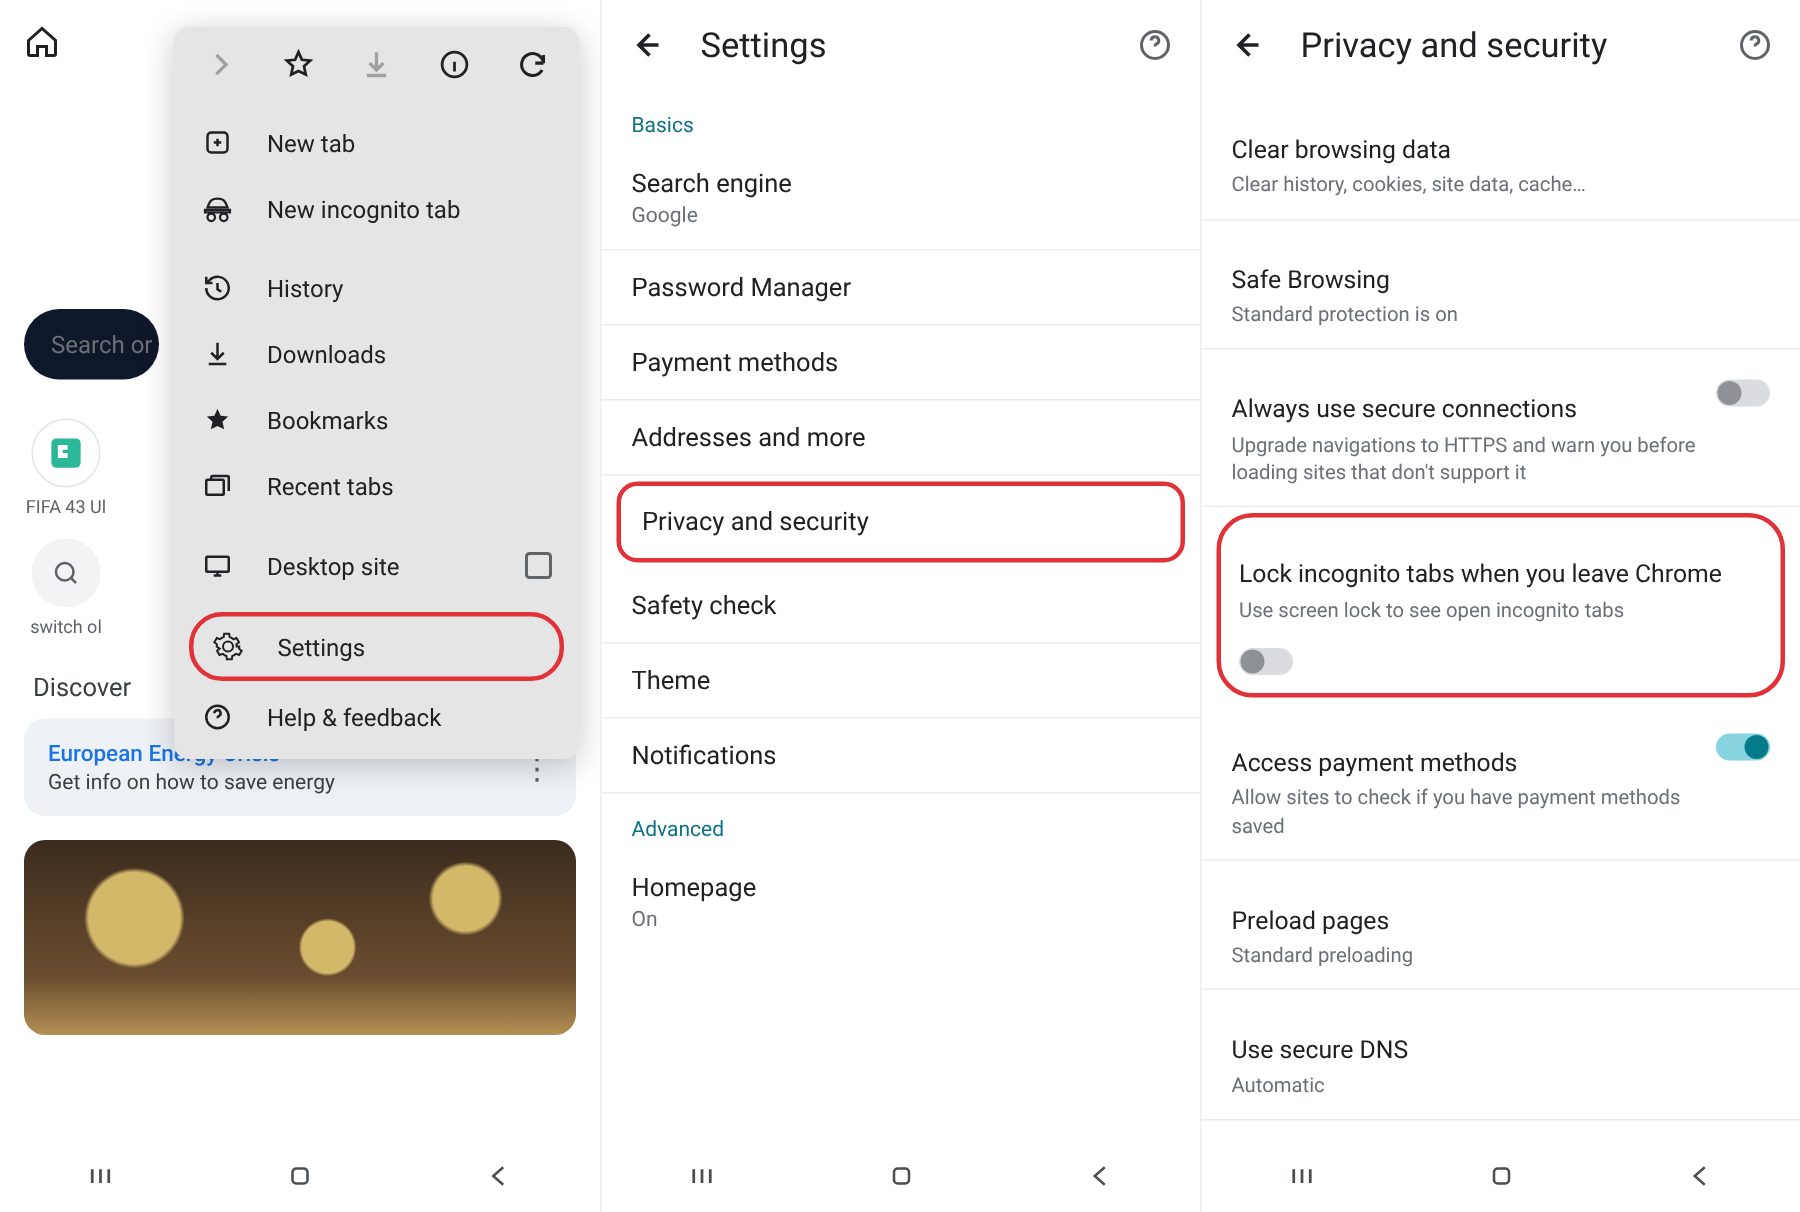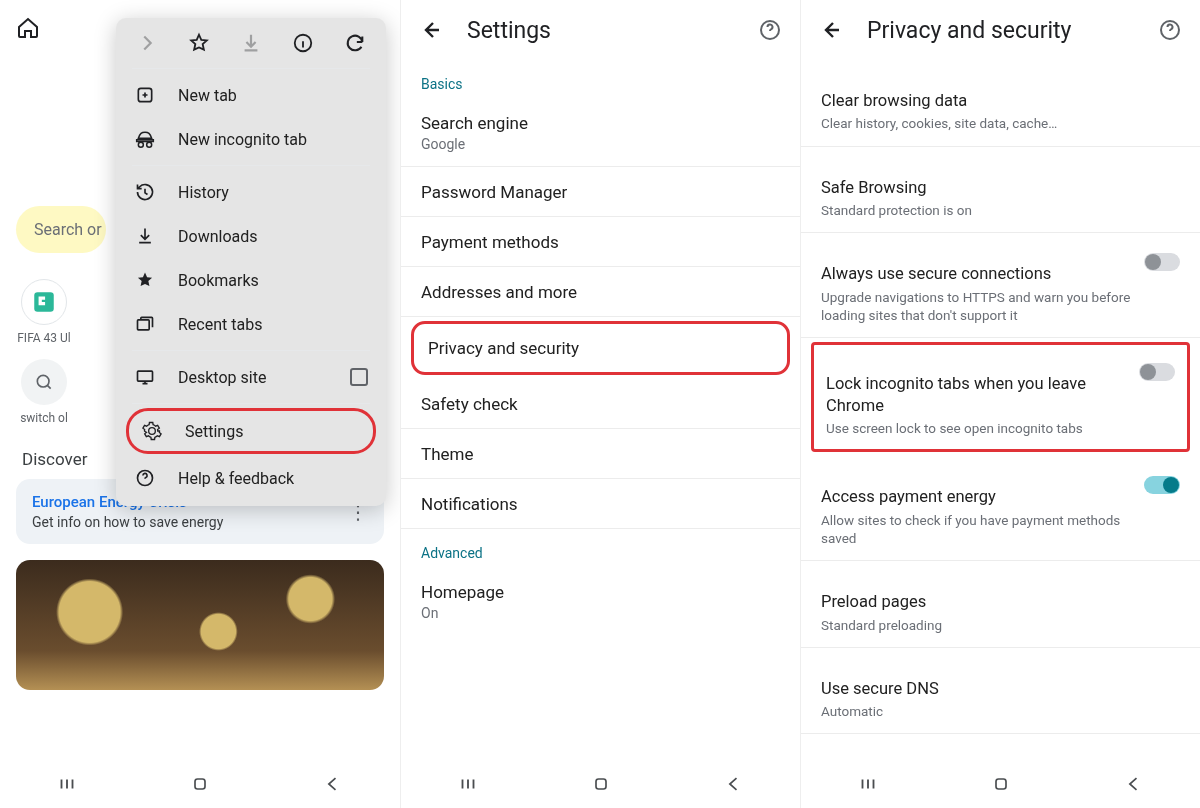--- a/index.html
+++ b/index.html
@@ -28,21 +28,21 @@
     padding: 0 16px;
   }
   .p1-home { width: 24px; height: 24px; }
   .p1-body {
     padding: 0 16px;
     font-size: 14px;
     color: #444;
   }
   .p1-search-pill {
     margin-top: 150px;
-    background: #fef9c3;
+    background: #0f172a;
     border-radius: 24px;
     padding: 14px 18px;
     font-size: 16px;
     color: #6b6f76;
     width: 90px;
     overflow: hidden;
     white-space: nowrap;
   }
   .p1-tile-row { display: flex; gap: 22px; margin-top: 26px; }
   .p1-tile { width: 56px; text-align: center; font-size: 12px; color: #5f6368; }
@@ -143,24 +143,25 @@
   .row3 {
     display: flex; align-items: flex-start;
     padding: 14px 20px 13px; gap: 10px;
     border-bottom: 1px solid #ececec;
   }
   .row3 .txt { flex: 1; margin-top: 16px; }
   .row3 .t { font-size: 16.5px; color: #212121; line-height: 1.3; }
   .row3 .s { font-size: 13.5px; color: #6b6f76; margin-top: 3px; line-height: 1.35; }
   .row3.hl {
     border: 3.5px solid #e03238;
-    border-radius: 4px;
+    border-radius: 24px;
     margin: 4px 10px;
     padding: 12px 12px;
     border-bottom: 3.5px solid #e03238;
+    flex-direction: column;
   }
   .toggle {
     width: 36px; height: 18px; border-radius: 10px;
     background: #dadce0; position: relative; margin-top: 6px; flex-shrink: 0;
   }
   .toggle::after {
     content: ""; position: absolute; width: 16px; height: 16px;
     border-radius: 50%; background: #8e9297; top: 1px; left: 1px;
   }
   .toggle.on { background: #87d3df; }
@@ -472,21 +473,21 @@
   </div>
   <div class="row3 hl">
     <div class="txt">
         <div class="t">Lock incognito tabs when you leave Chrome</div>
         <div class="s">Use screen lock to see open incognito tabs</div>
       </div>
     <div class="toggle"></div>
   </div>
   <div class="row3">
     <div class="txt">
-        <div class="t">Access payment energy</div>
+        <div class="t">Access payment methods</div>
         <div class="s">Allow sites to check if you have payment methods saved</div>
       </div>
     <div class="toggle on"></div>
   </div>
   <div class="row3">
     <div class="txt">
         <div class="t">Preload pages</div>
         <div class="s">Standard preloading</div>
       </div>
   </div>

